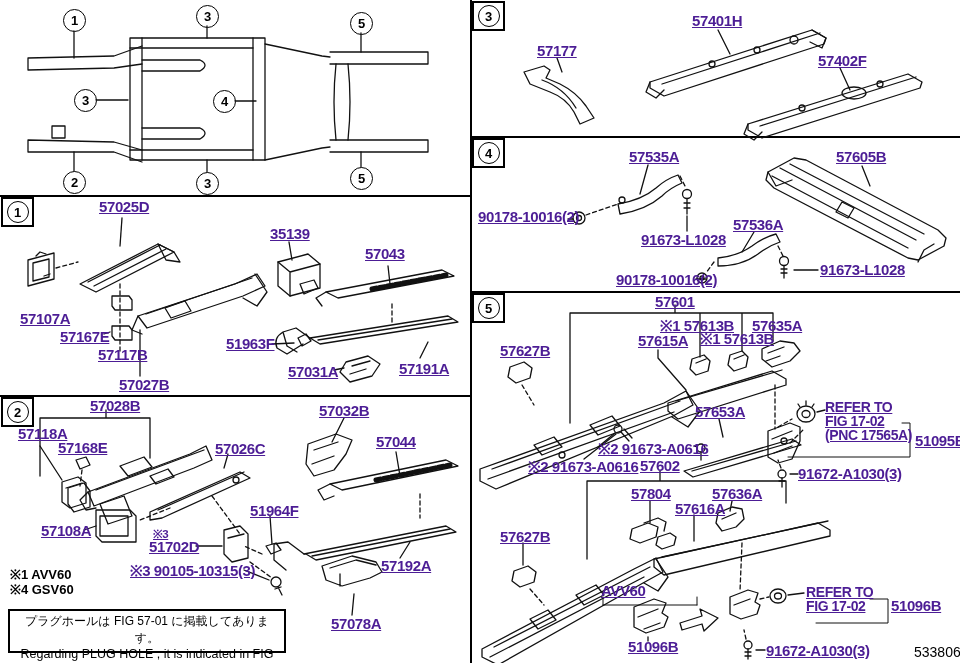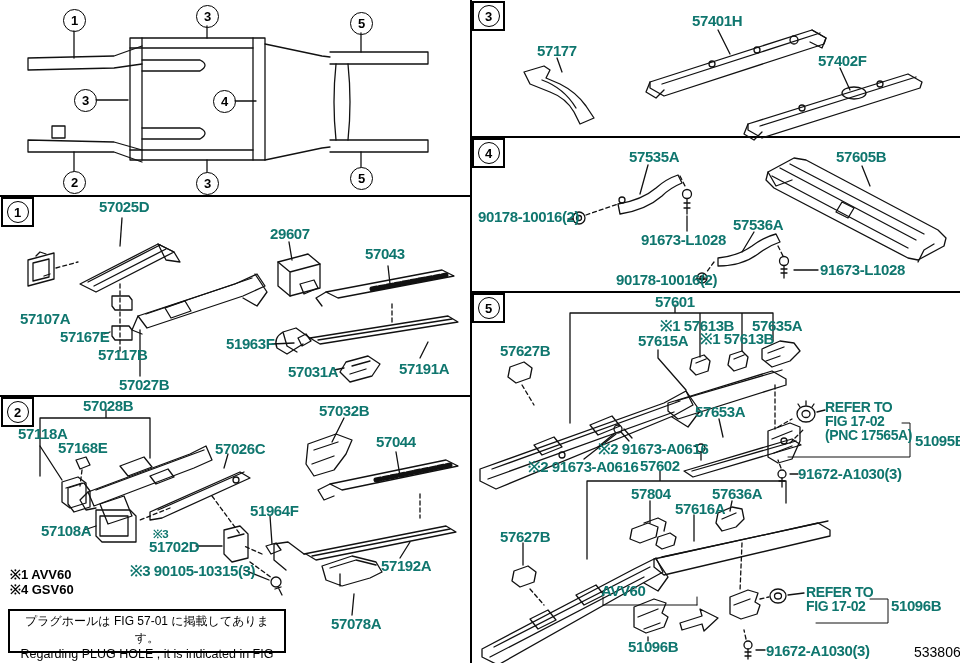--- a/index.html
+++ b/index.html
@@ -2,21 +2,21 @@
 <html><head>
 <meta charset="utf-8">
 <style>
   html,body{margin:0;padding:0;background:#fff;}
   #page{position:relative;width:960px;height:663px;background:#fff;overflow:hidden;
         font-family:"Liberation Sans",sans-serif;color:#000;}
   .vline,.hline{position:absolute;background:#000;}
   .vline{width:2px;}
   .hline{height:2px;}
   .lbl{position:absolute;font:bold 15px/1.1 "Liberation Sans",sans-serif;
-       letter-spacing:-0.4px;white-space:nowrap;color:#0f766e;}
+       letter-spacing:-0.4px;white-space:nowrap;color:#4c1d95;text-decoration:underline;}
   .sm{font-size:11.5px;}
   .md{font-size:14px;}
   .note{font:bold 13px/1.2 "Liberation Sans",sans-serif;letter-spacing:0;}
   .code{font:14px "Liberation Sans",sans-serif;letter-spacing:0;margin-left:10px;}
   .numbox{position:absolute;width:33px;height:30px;border:2px solid #000;background:#fff;
           display:flex;align-items:center;justify-content:center;box-sizing:border-box;}
   .numcirc{width:20px;height:20px;border:1.6px solid #000;border-radius:50%;
            display:flex;align-items:center;justify-content:center;
            font:bold 13px "Liberation Sans",sans-serif;}
   .co{position:absolute;width:21px;height:21px;border:1.7px solid #000;border-radius:50%;
@@ -383,31 +383,31 @@
       <line x1="316" y1="302" x2="332" y2="300"></line>
       <path class="thin" d="M398,306 h18 v24 H344"></path>
       <circle cx="276" cy="352" r="4"></circle>
       <path d="M276,356 v10 m-3,-7 h6 m-6,4 h6"></path>
       <line class="d" x1="274" y1="346" x2="272" y2="337"></line>
       <line x1="284" y1="357" x2="293" y2="357"></line>
     </g>
   </svg>
 
   <div class="lbl" style="left:99px;top:199px">57025D</div>
-  <div class="lbl" style="left:270px;top:226px">29607</div>
+  <div class="lbl" style="left:270px;top:226px">35139</div>
   <div class="lbl" style="left:365px;top:246px">57043</div>
   <div class="lbl" style="left:20px;top:311px">57107A</div>
   <div class="lbl" style="left:60px;top:329px">57167E</div>
   <div class="lbl" style="left:98px;top:347px">57117B</div>
   <div class="lbl" style="left:119px;top:377px">57027B</div>
   <div class="lbl" style="left:226px;top:336px">51963F</div>
   <div class="lbl" style="left:288px;top:364px">57031A</div>
   <div class="lbl" style="left:399px;top:361px">57191A</div>
 
-  <div class="lbl" style="left:83px;top:398px">57028B</div>
+  <div class="lbl" style="left:90px;top:398px">57028B</div>
   <div class="lbl" style="left:18px;top:426px">57118A</div>
   <div class="lbl" style="left:58px;top:440px">57168E</div>
   <div class="lbl" style="left:215px;top:441px">57026C</div>
   <div class="lbl" style="left:319px;top:403px">57032B</div>
   <div class="lbl" style="left:376px;top:434px">57044</div>
   <div class="lbl" style="left:41px;top:523px">57108A</div>
   <div class="lbl sm" style="left:153px;top:528px">※3</div>
   <div class="lbl" style="left:149px;top:539px">51702D</div>
   <div class="lbl" style="left:250px;top:503px">51964F</div>
   <div class="lbl" style="left:130px;top:563px">※3 90105-10315(3)</div>

